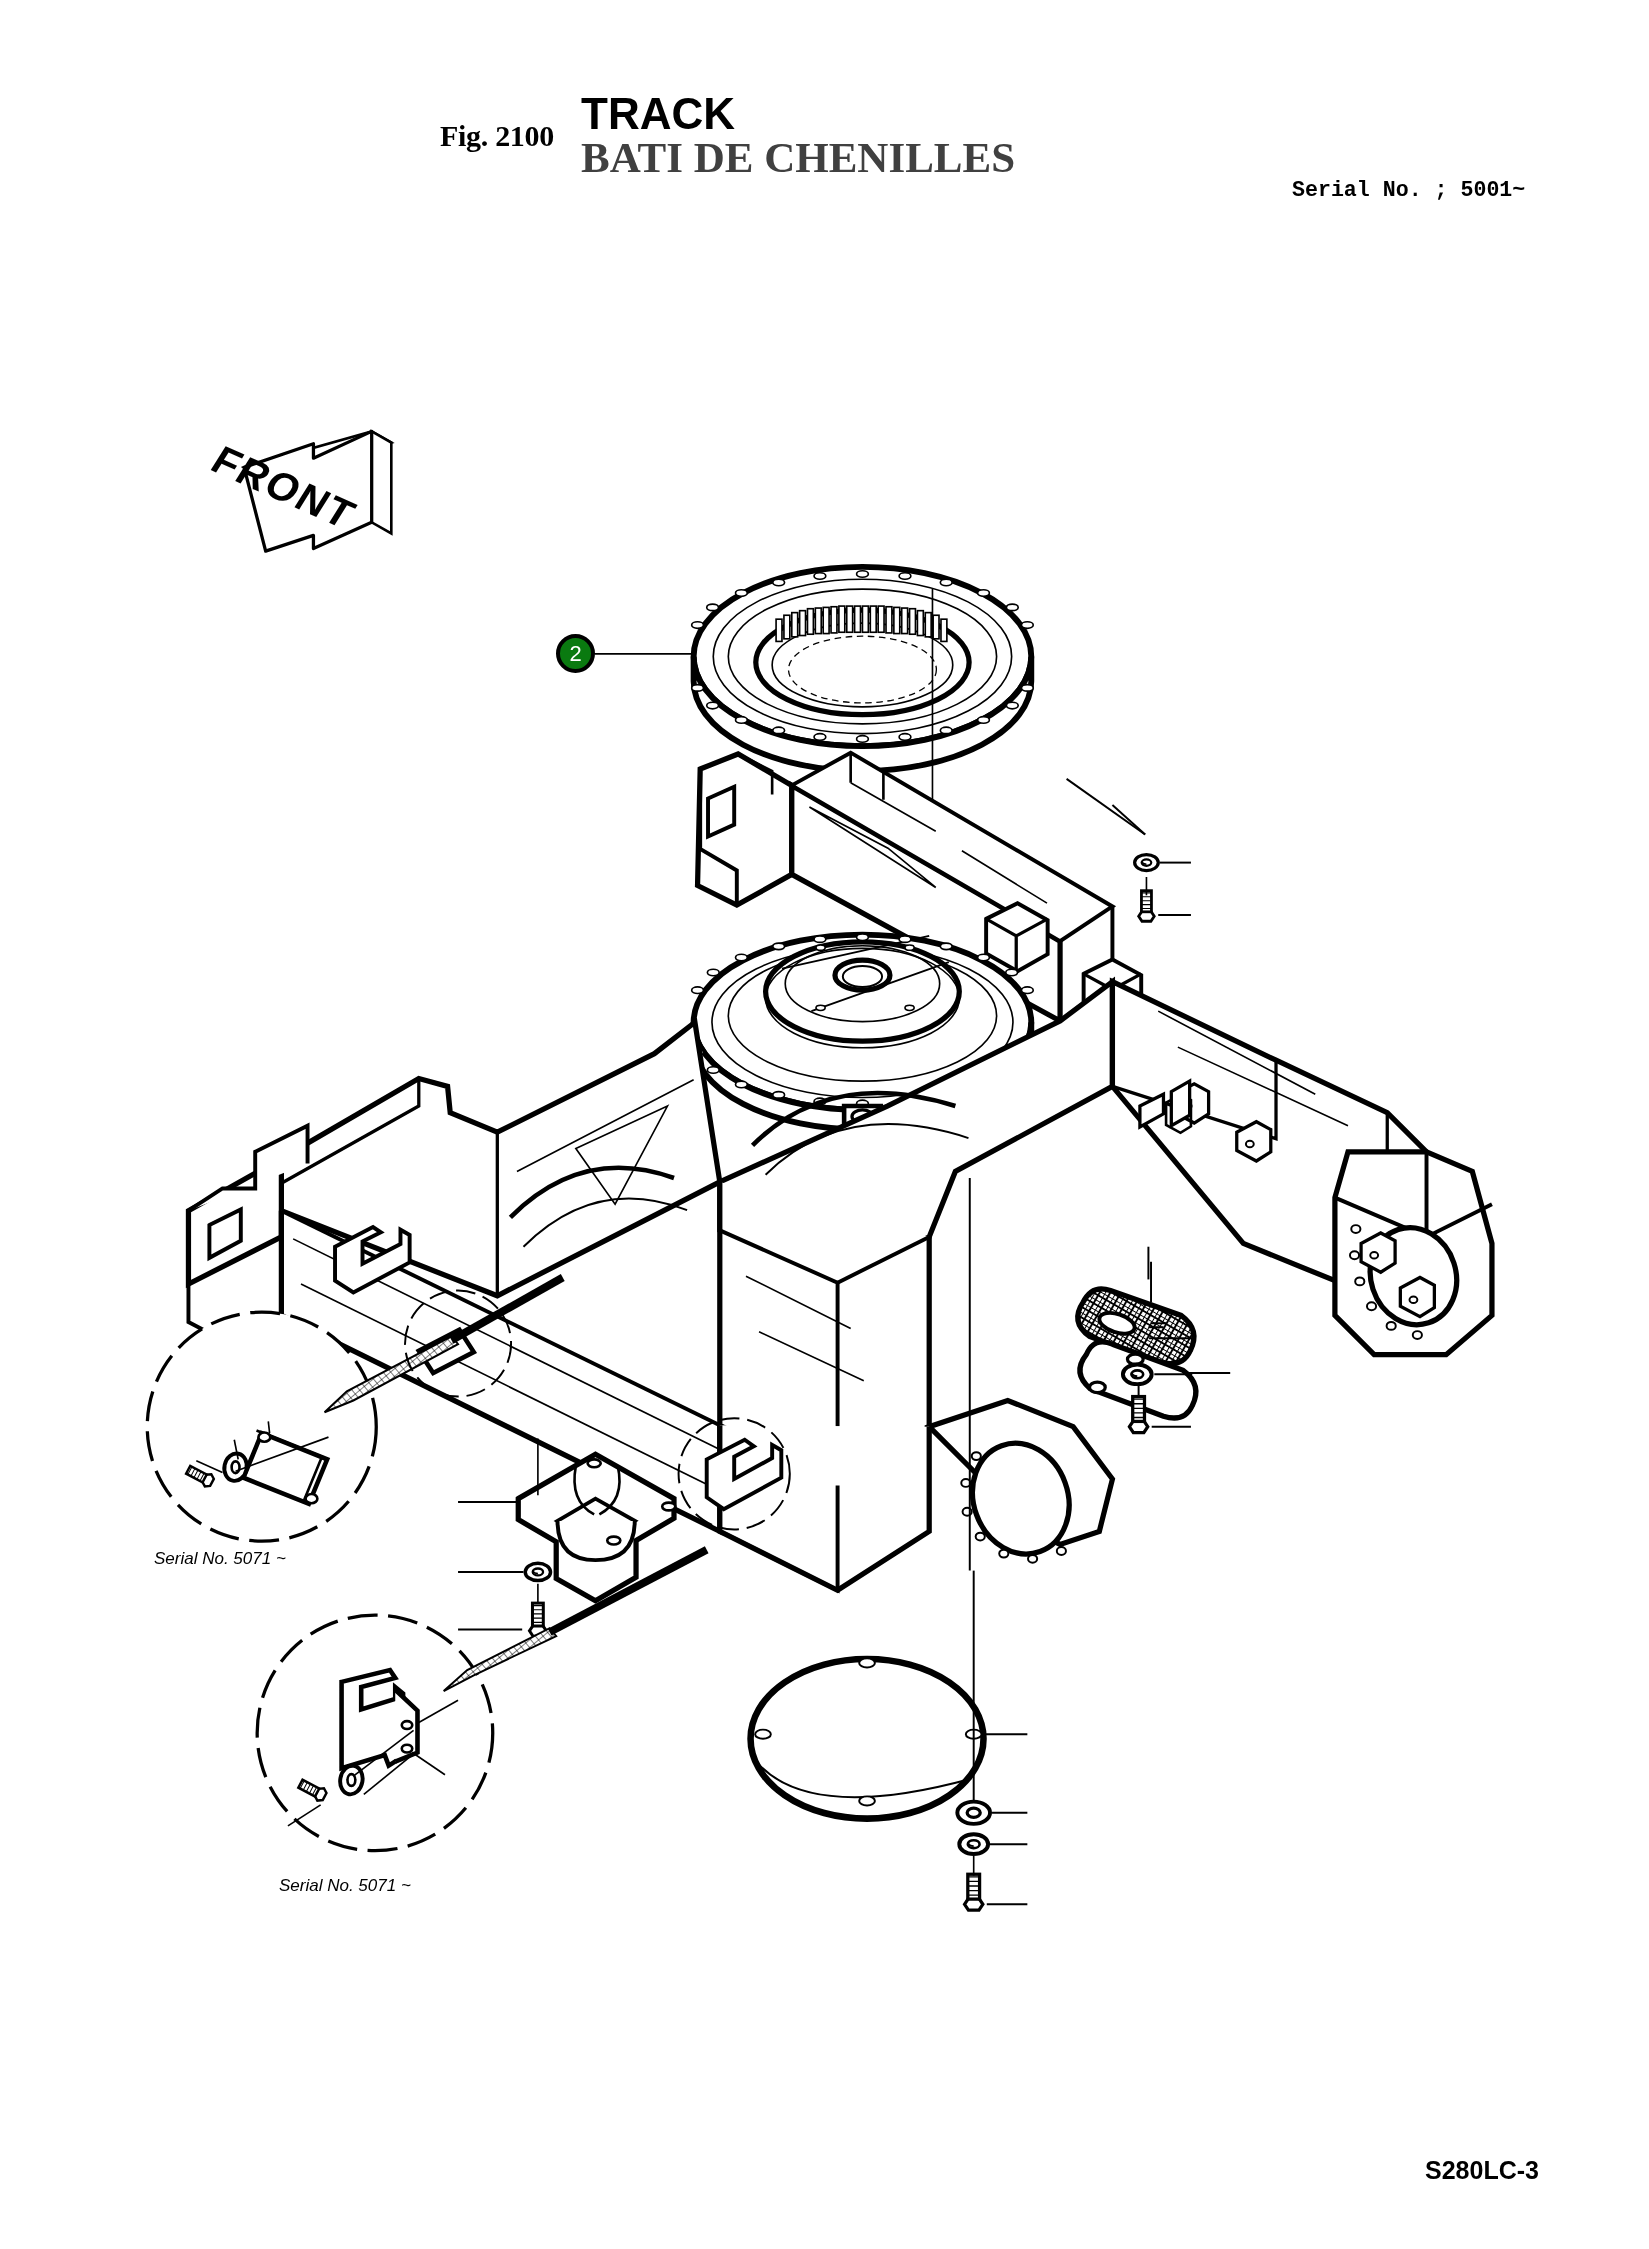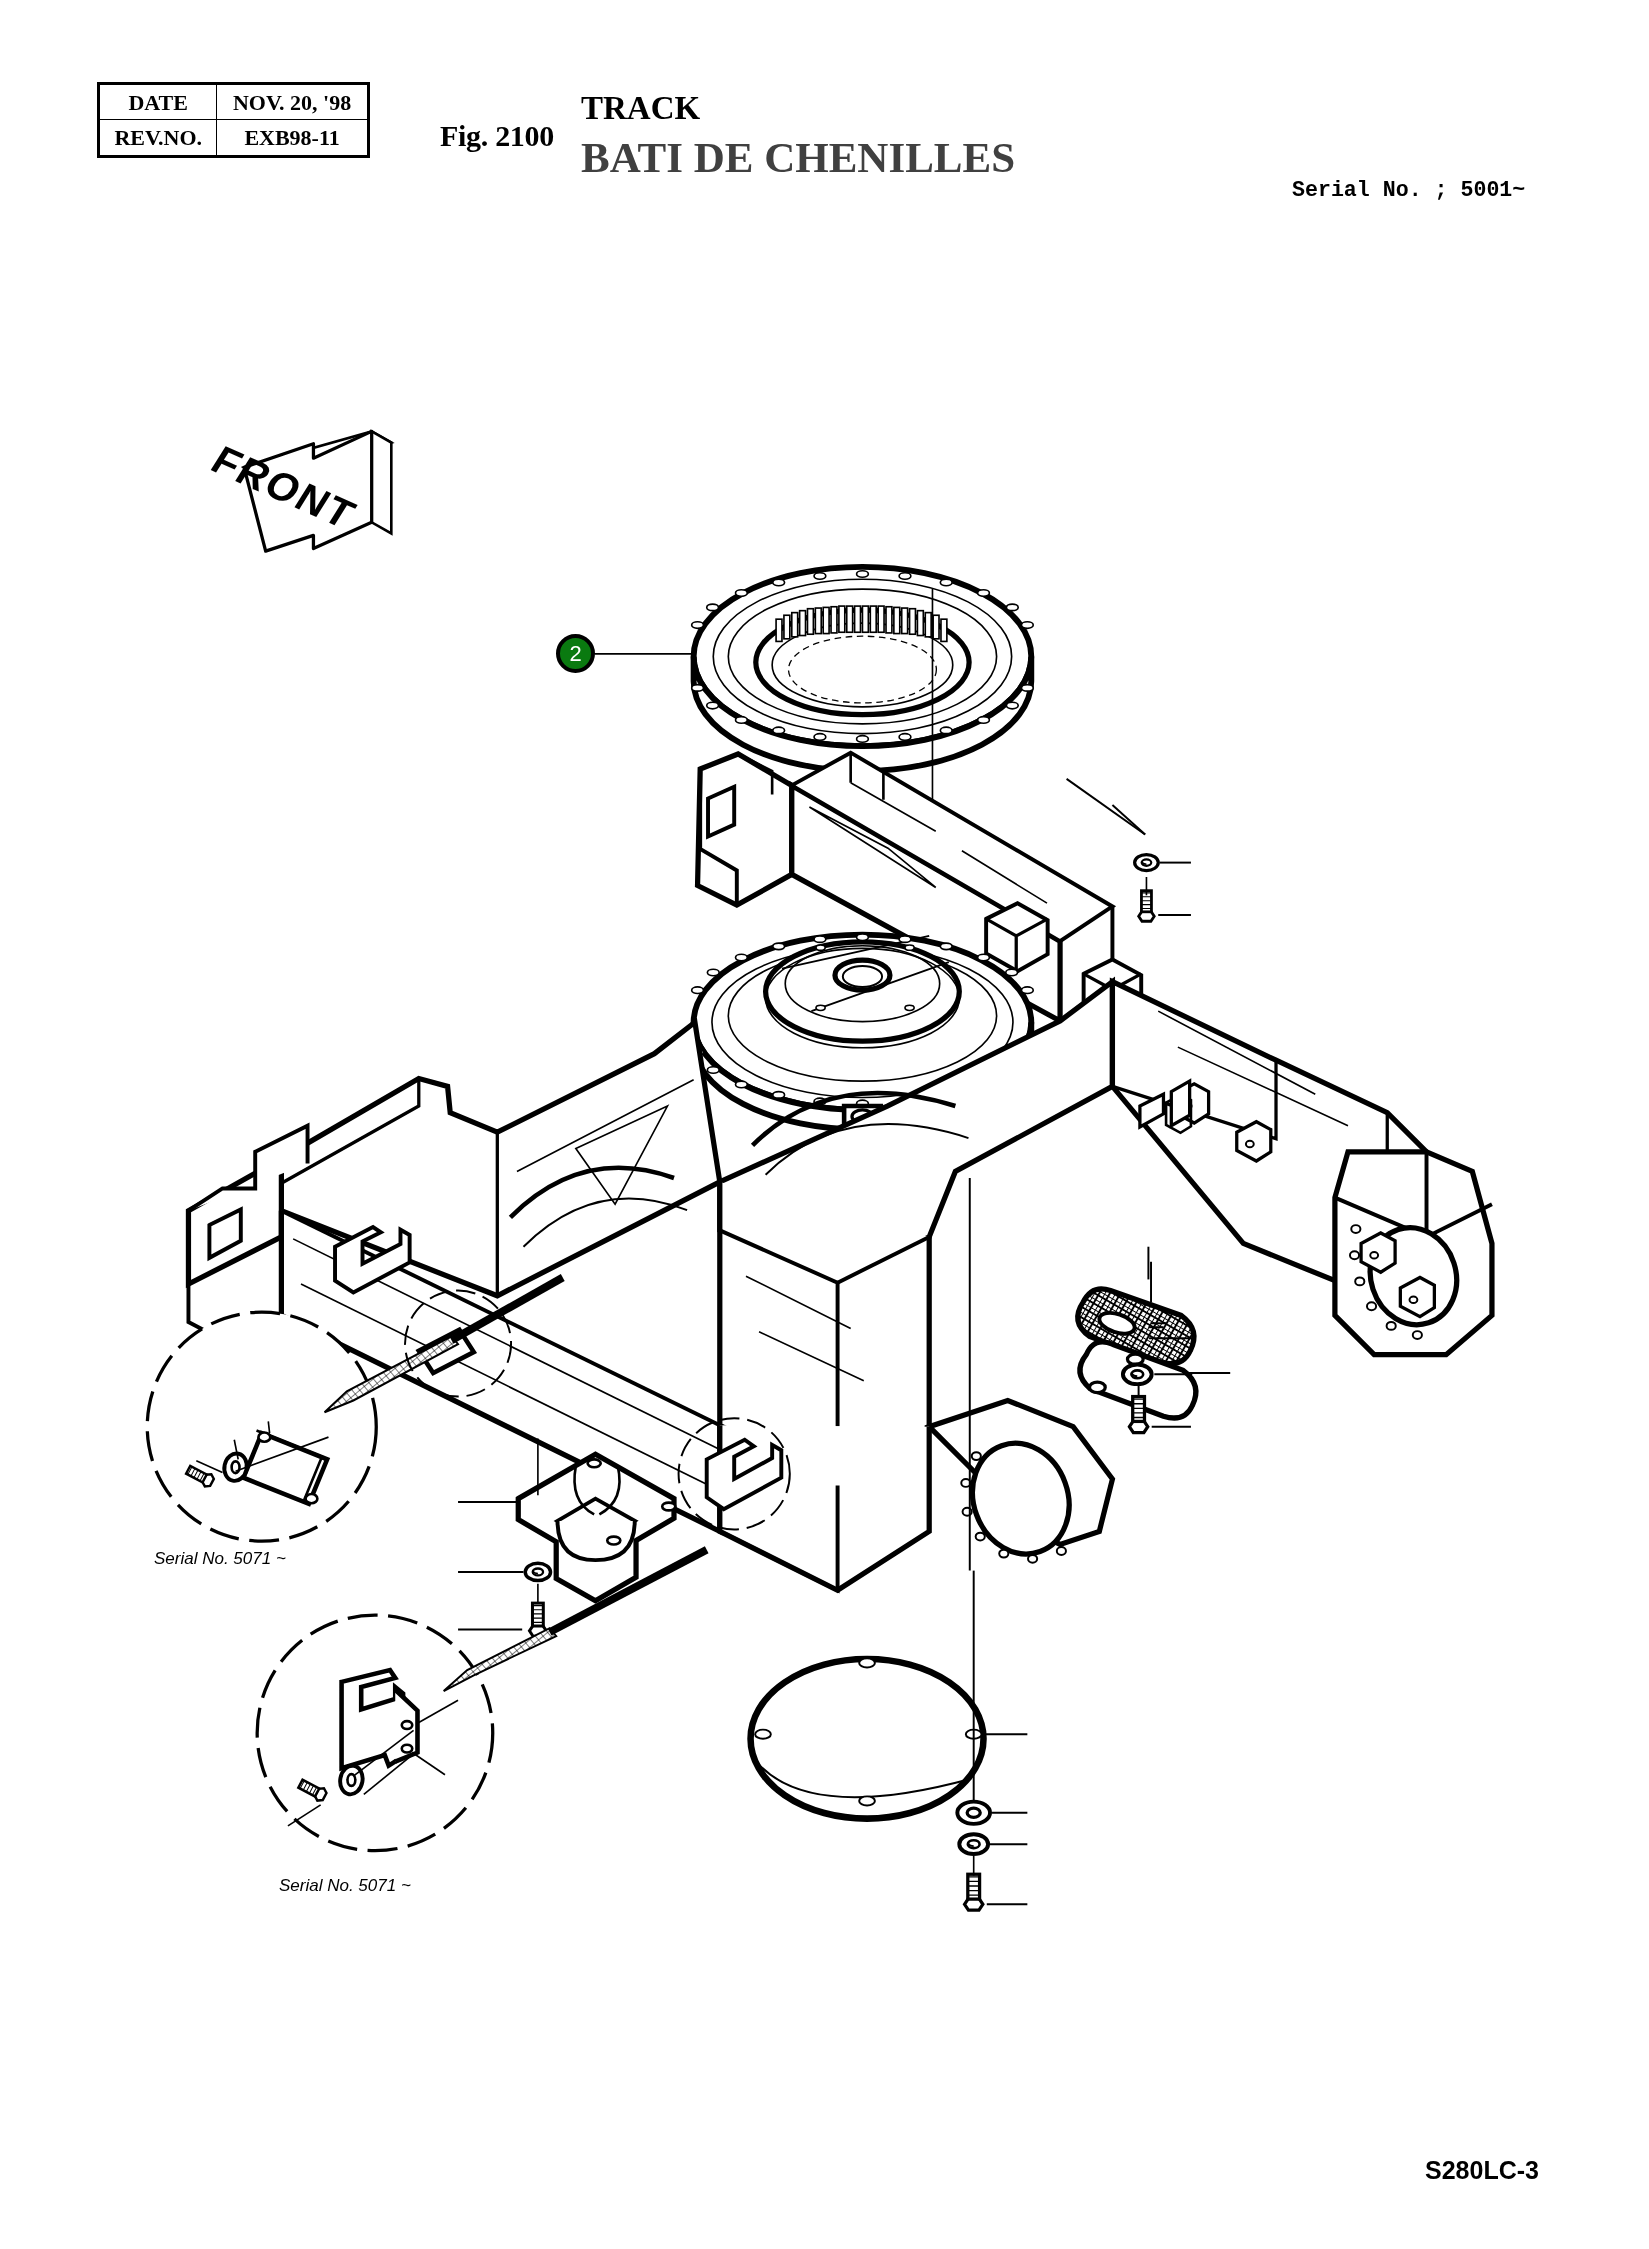--- a/index.html
+++ b/index.html
@@ -33,22 +33,22 @@
 
   
   .fig-no{
     position:absolute;left:440px;top:119px;
     font-family:"Liberation Serif", serif;
     font-weight:bold;font-size:30px;color:#000;
     letter-spacing:-0.3px;
   }
   .title-main{
     position:absolute;left:581px;top:92px;
-    font-family:Liberation Serif, serif;
-    font-weight:bold;font-size:33px;color:#000;
+    font-family:Liberation Sans, sans-serif;
+    font-weight:bold;font-size:44px;color:#000;
     line-height:1.02;
     letter-spacing:0px;
   }
   .title-sub{
     position:absolute;left:581px;top:136px;
     font-family:Liberation Serif, serif;
     font-weight:bold;font-size:43px;color:#404040;
     line-height:1.02;
   }
   .serial-top{
@@ -510,32 +510,20 @@
       <line x1="1482" y1="1800" x2="1482" y2="2400"></line>
     </g>
 
   </svg>
   </div>
 
   <div class="balloon balloon-2">
     <span>2</span>
   </div>
 
-  <table class="rev-table">
-    <tbody>
-        <tr>
-      <td class="lbl">DATE</td>
-      <td class="val">NOV.  20, '98</td>
-    </tr>
-    <tr>
-      <td class="lbl">REV.NO.</td>
-      <td class="val">EXB98-11</td>
-    </tr>
-  </tbody>
-    </table>
 
   <div class="fig-no">Fig. 2100</div>
   <div class="title-main">TRACK</div>
   <div class="title-sub">BATI DE CHENILLES</div>
   <div class="serial-top">Serial No. ; 5001~</div>
 
   <div class="caption cap-1">Serial No. 5071 ~</div>
   <div class="caption cap-2">Serial No. 5071 ~</div>
 
   <div class="footer-model">S280LC-3</div>

